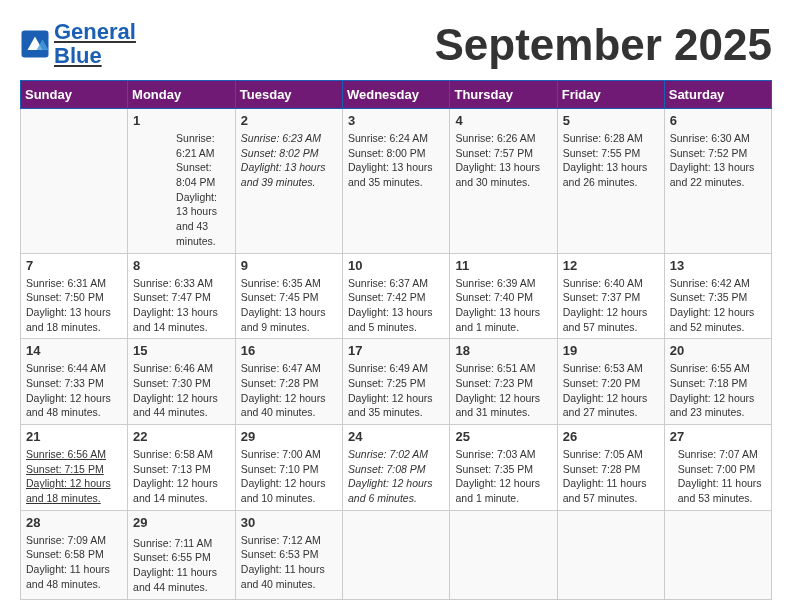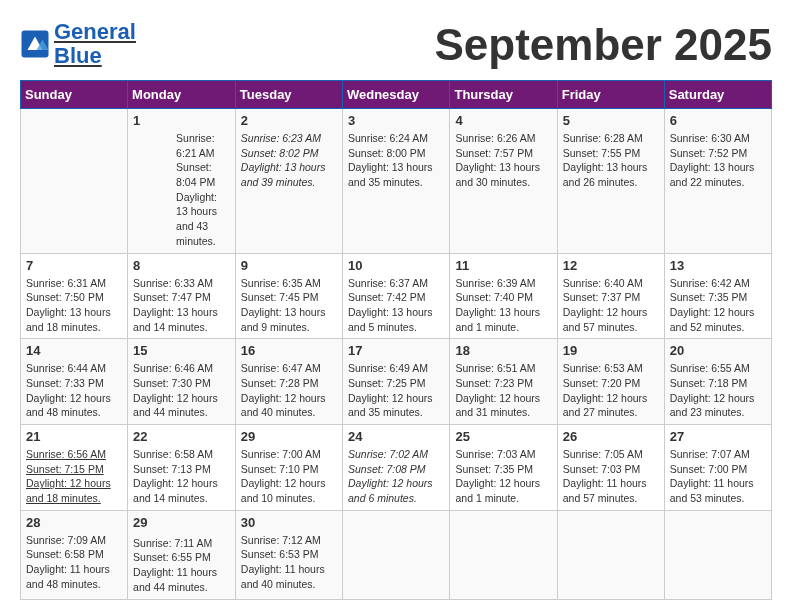--- a/index.html
+++ b/index.html
@@ -301,27 +301,27 @@
         <td>
           <div class="day-number">25</div>
           <div class="day-info" style="white-space: pre-line;">Sunrise: 7:03 AM
 Sunset: 7:35 PM
 Daylight: 12 hours
 and 1 minute.</div>
         </td>
         <td>
           <div class="day-number">26</div>
           <div class="day-info" style="white-space: pre-line;">Sunrise: 7:05 AM
-Sunset: 7:03 PM
+Sunset: 7:28 PM
 Daylight: 11 hours
 and 57 minutes.</div>
         </td>
         <td>
           <div class="day-number">27</div>
-          <div class="day-info" style="white-space: pre-line;">Sunrise: 7:07 AM
+          <div class="day-info" style="white-space: pre-line; margin-left: 8px;">Sunrise: 7:07 AM
 Sunset: 7:00 PM
 Daylight: 11 hours
 and 53 minutes.</div>
         </td>
       </tr>
       <tr>
         <td>
           <div class="day-number">28</div>
           <div class="day-info" style="white-space: pre-line;">Sunrise: 7:09 AM
 Sunset: 6:58 PM

